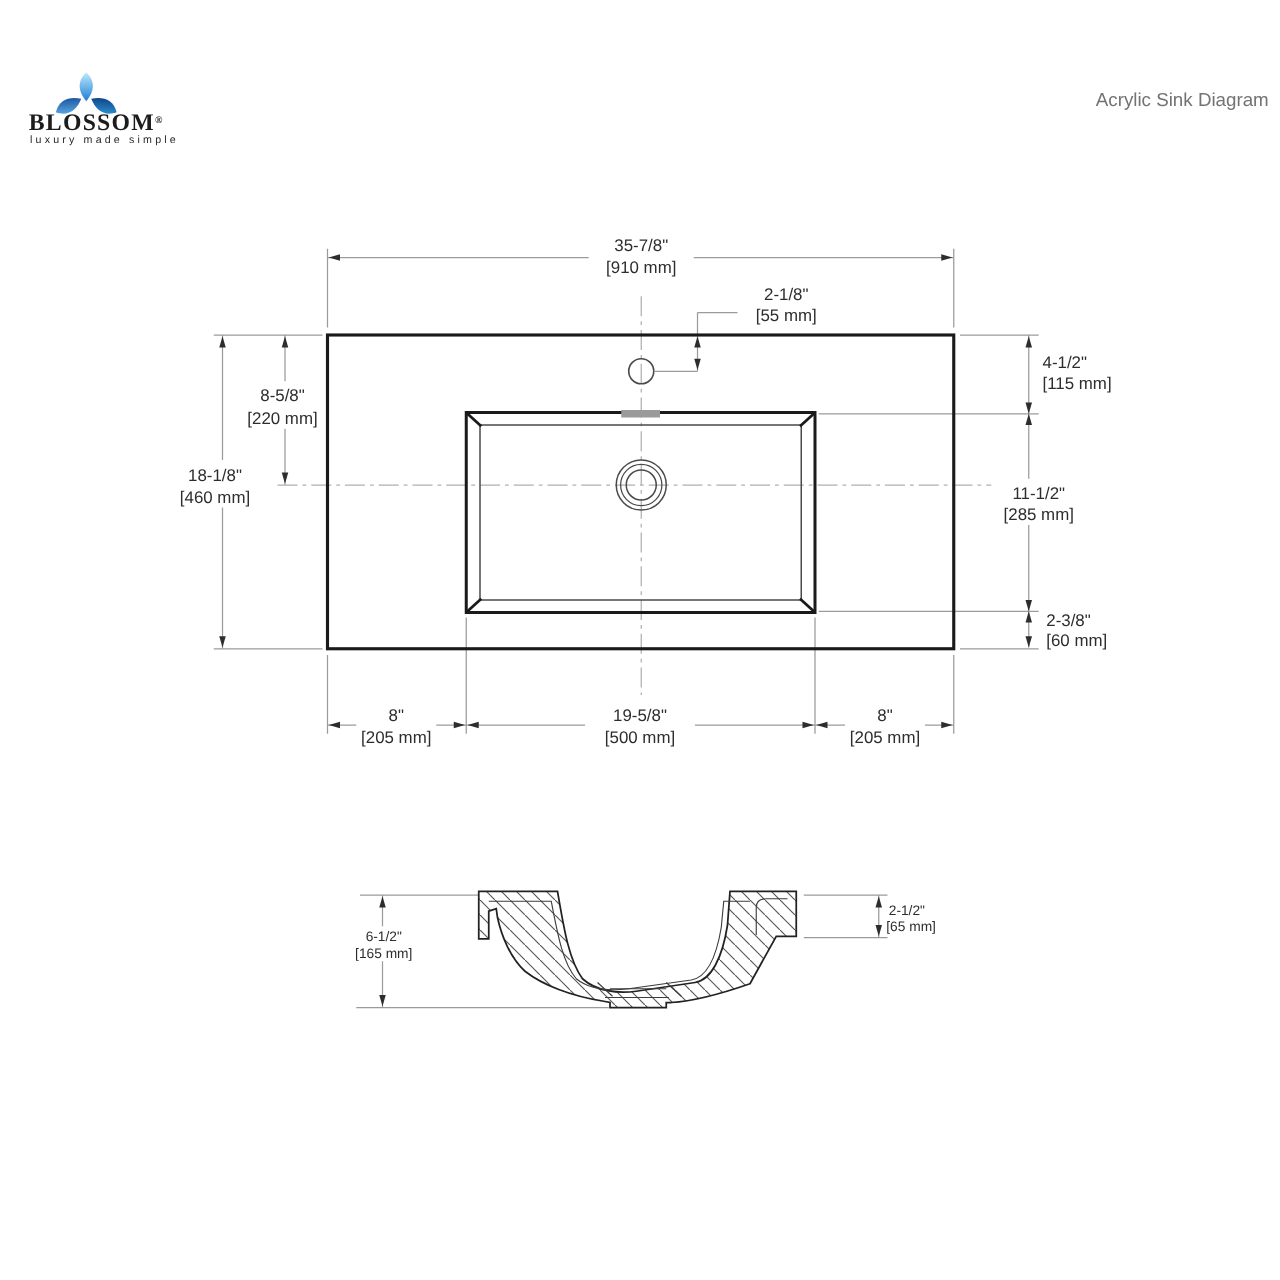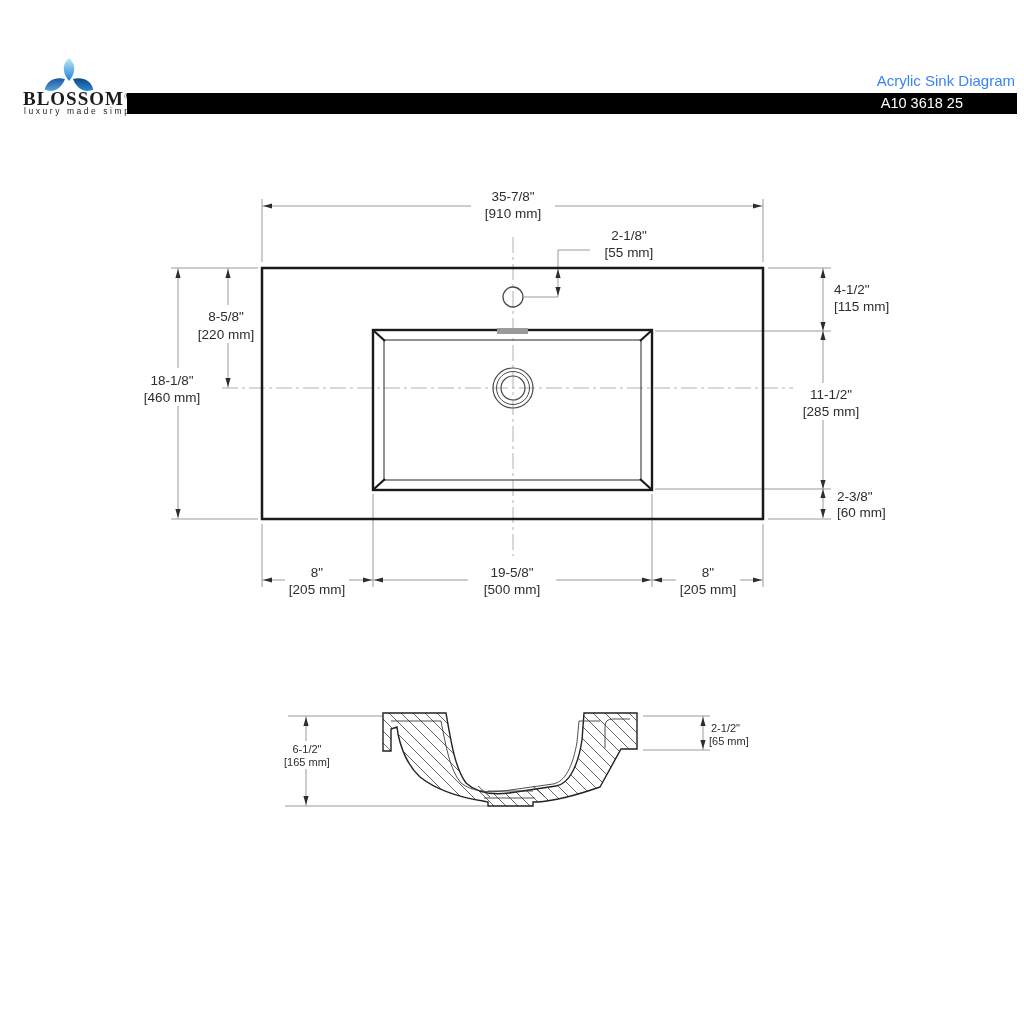--- a/index.html
+++ b/index.html
@@ -10,21 +10,21 @@
   body{width:1024px;height:1024px;background:#fff;position:relative;overflow:hidden;
        font-family:"Liberation Sans",sans-serif;}
   .stage{position:absolute;inset:0;}
   
   .logo{position:absolute;left:20px;top:48px;width:110px;height:70px;}
   .brand{position:absolute;left:23px;top:88px;width:110px;font-family:"Liberation Serif",serif;
          font-size:19px;font-weight:600;letter-spacing:1px;color:#1c1c1c;white-space:nowrap;}
   .brand sup{font-size:8px;vertical-align:6px;letter-spacing:0;}
   .tagline{position:absolute;left:24px;top:106px;font-size:8.5px;letter-spacing:2.55px;
            color:#262626;white-space:nowrap;}
-  .doc-title{position:absolute;right:9px;top:72px;font-size:15px;color:#3b82f6;}
+  .doc-title{position:absolute;right:9px;top:72px;font-size:15px;color:#737373;}
   .bar{position:absolute;left:127px;top:93px;width:890px;height:21px;background:var(--c-bar);}
   .bar .model{display:block;color:#fff;font-size:14.5px;line-height:21px;text-align:right;
               padding-right:54px;}
   
   svg.draw{position:absolute;left:0;top:0;}
   .oline{stroke:var(--c-outline);fill:none;}
   .thin{stroke:var(--c-thin);fill:none;}
   .diml{stroke:var(--c-dim);stroke-width:1;fill:none;}
   .cl{stroke:var(--c-center);stroke-width:1;fill:none;stroke-dasharray:16 4 3 4;}
   .arr{fill:var(--c-arrow);stroke:none;}
@@ -57,23 +57,20 @@
     </defs>
     <g>
       <use href="#petal" x="0" y="0" transform="translate(49,33)" fill="url(#pg1)"></use>
       <use href="#petal" x="0" y="0" transform="translate(45,31) rotate(-118)" fill="url(#pg2)"></use>
       <use href="#petal" x="0" y="0" transform="translate(53,31) rotate(118)" fill="url(#pg3)"></use>
     </g>
   </svg>
   <div class="brand"><span>BLOSSOM</span><sup>®</sup></div>
   <div class="tagline">luxury made simple</div>
   <div class="doc-title">Acrylic Sink Diagram</div>
-  <div class="bar">
-    <span class="model">A10 3618 25</span>
-  </div>
 
   <svg class="draw" width="1024" height="1024" viewBox="0 0 1024 1024">
     <defs>
       <pattern id="hatch" width="12" height="12" patternUnits="userSpaceOnUse">
         <path d="M-2,-2 L14,14" stroke="#555" stroke-width="0.9"></path>
       </pattern>
     </defs>
 
     <g>
 

